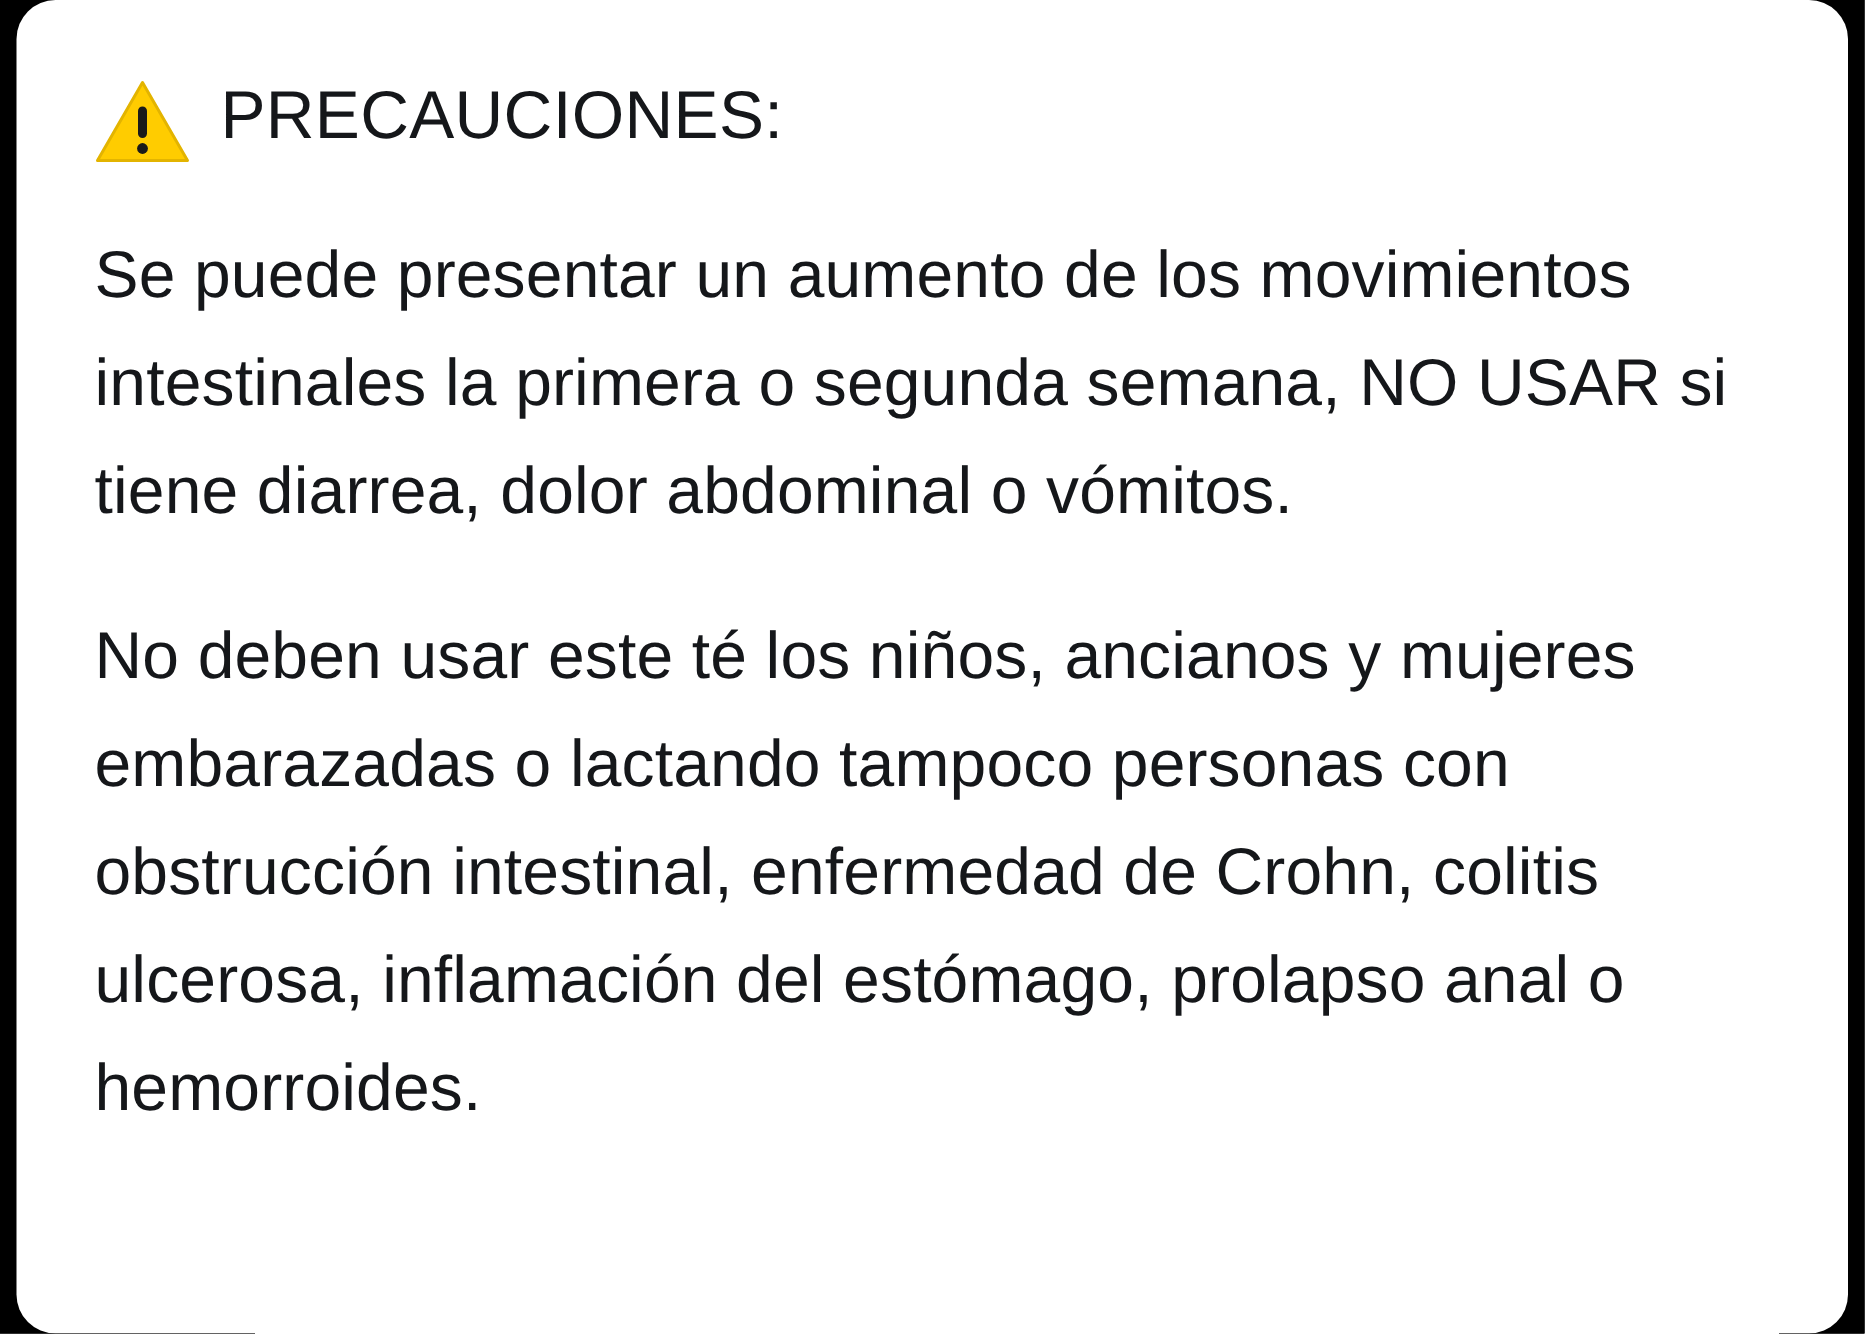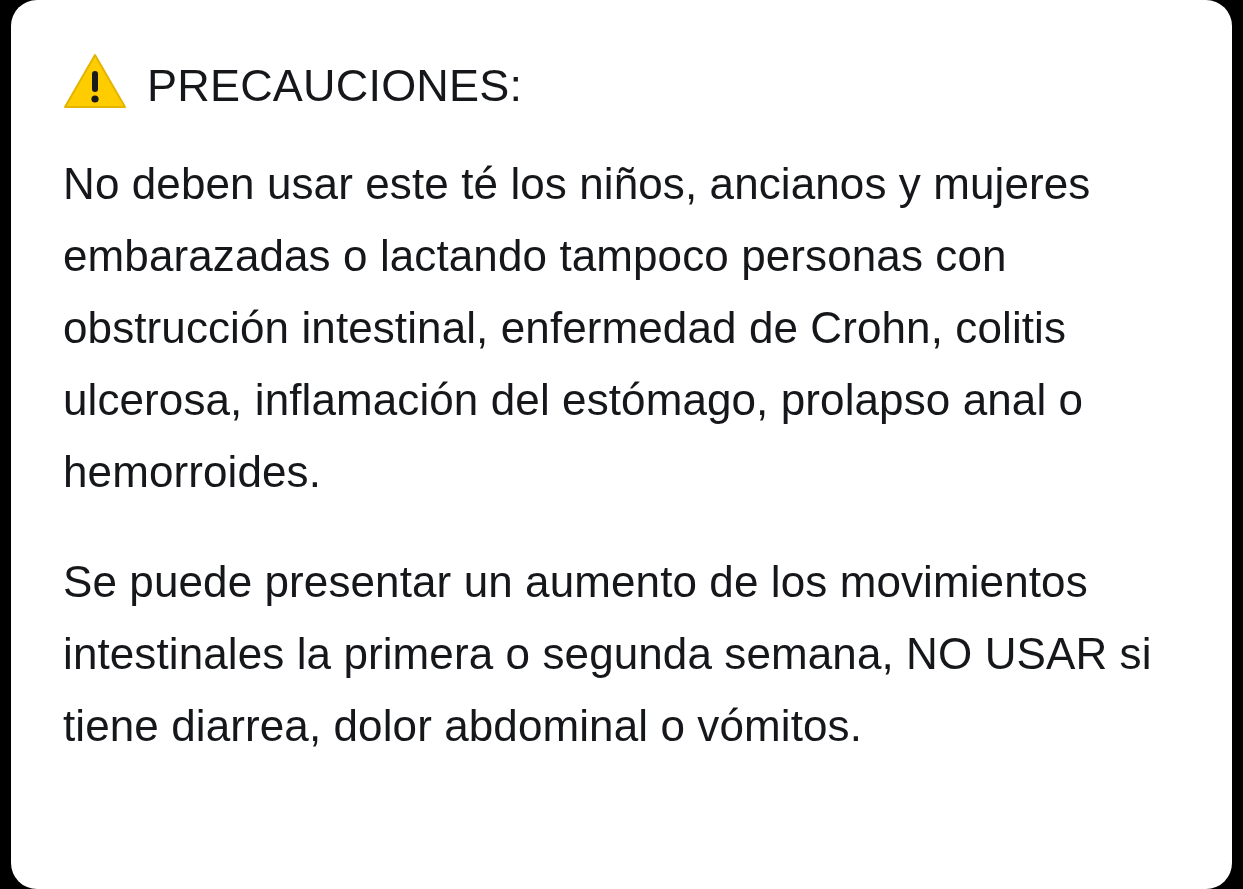--- a/index.html
+++ b/index.html
@@ -27,21 +27,21 @@
     width: 1221px;
     height: 889px;
     background: #ffffff;
     border-radius: 26px;
     box-sizing: border-box;
     padding: 40px 52px 0 52px;
     overflow: hidden;
   }
   .heading {
     display: flex;
-    align-items: flex-end;
+    align-items: flex-start;
     gap: 20px;
     margin: 12px 0 0 0;
   }
   .warn-icon {
     width: 64px;
     height: 58px;
     flex: 0 0 auto;
     display: block;
   }
   .heading-text {
@@ -72,18 +72,18 @@
 
     <div class="heading">
       <svg class="warn-icon" viewBox="0 0 64 58" aria-hidden="true">
         <path d="M32 3 L62 55 L2 55 Z" fill="#ffcc00" stroke="#e3b400" stroke-width="2" stroke-linejoin="round"></path>
         <rect x="29" y="19" width="6" height="21" rx="3" fill="#1a1a1a"></rect>
         <circle cx="32" cy="47" r="3.6" fill="#1a1a1a"></circle>
       </svg>
       <span class="heading-text">PRECAUCIONES:</span>
     </div>
 
+    <p class="para para-1">Se puede presentar un aumento de los movimientos intestinales la primera o segunda semana, NO USAR si tiene diarrea, dolor abdominal o vómitos.</p>
+
     <p class="para para-2">No deben usar este té los niños, ancianos y mujeres embarazadas o lactando tampoco personas con obstrucción intestinal, enfermedad de Crohn, colitis ulcerosa, inflamación del estómago, prolapso anal o hemorroides.</p>
-
-    <p class="para para-1">Se puede presentar un aumento de los movimientos intestinales la primera o segunda semana, NO USAR si tiene diarrea, dolor abdominal o vómitos.</p>
 
   </div>
 </div>
 
 </body></html>

